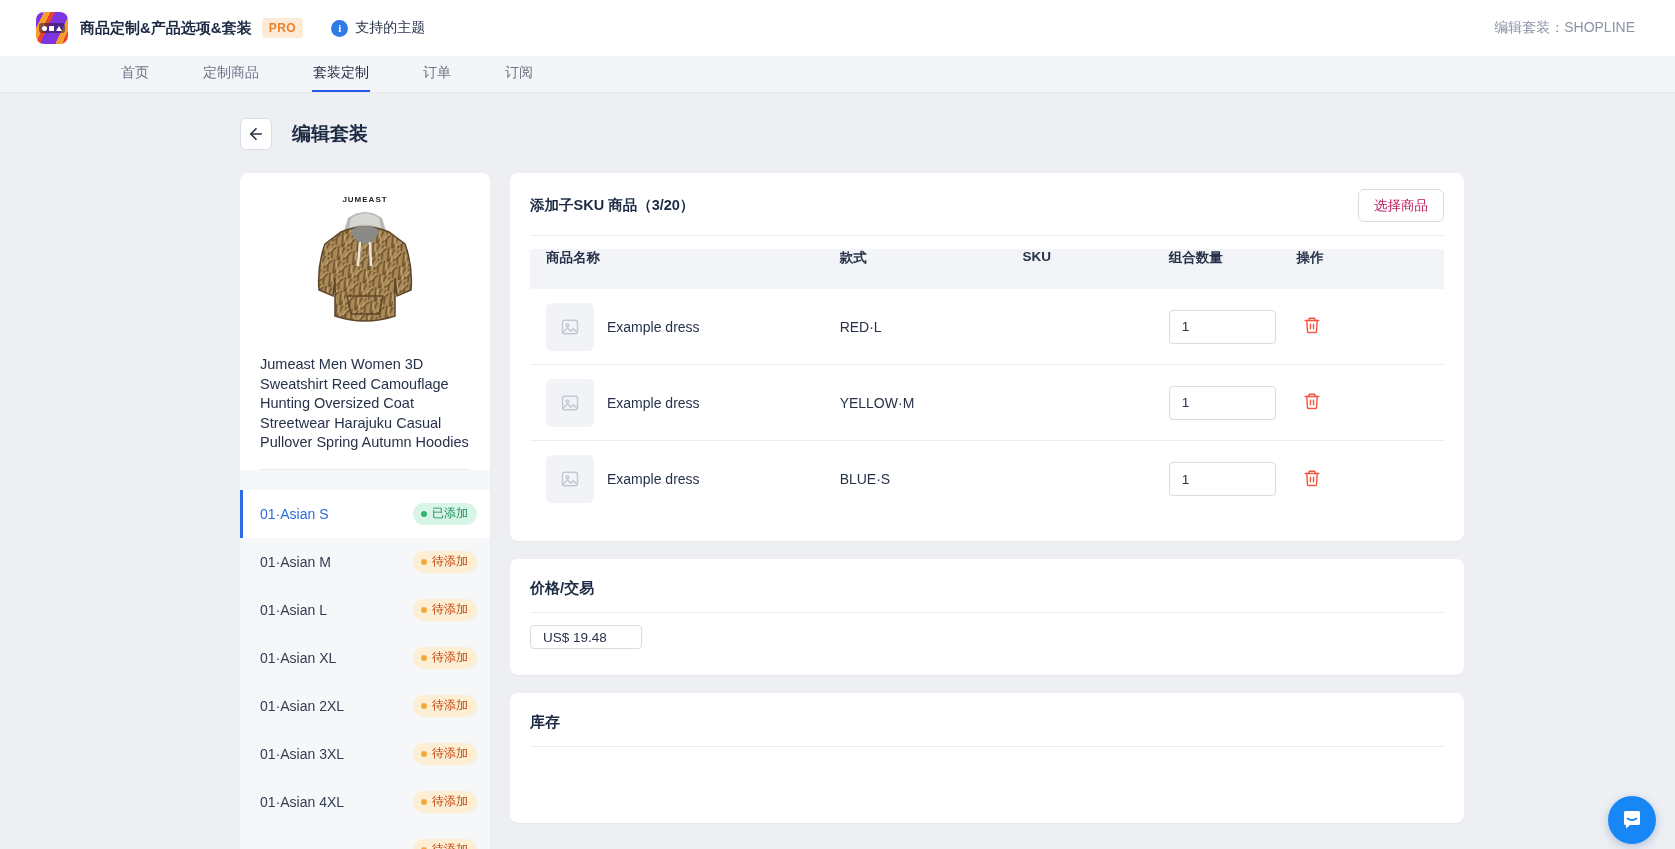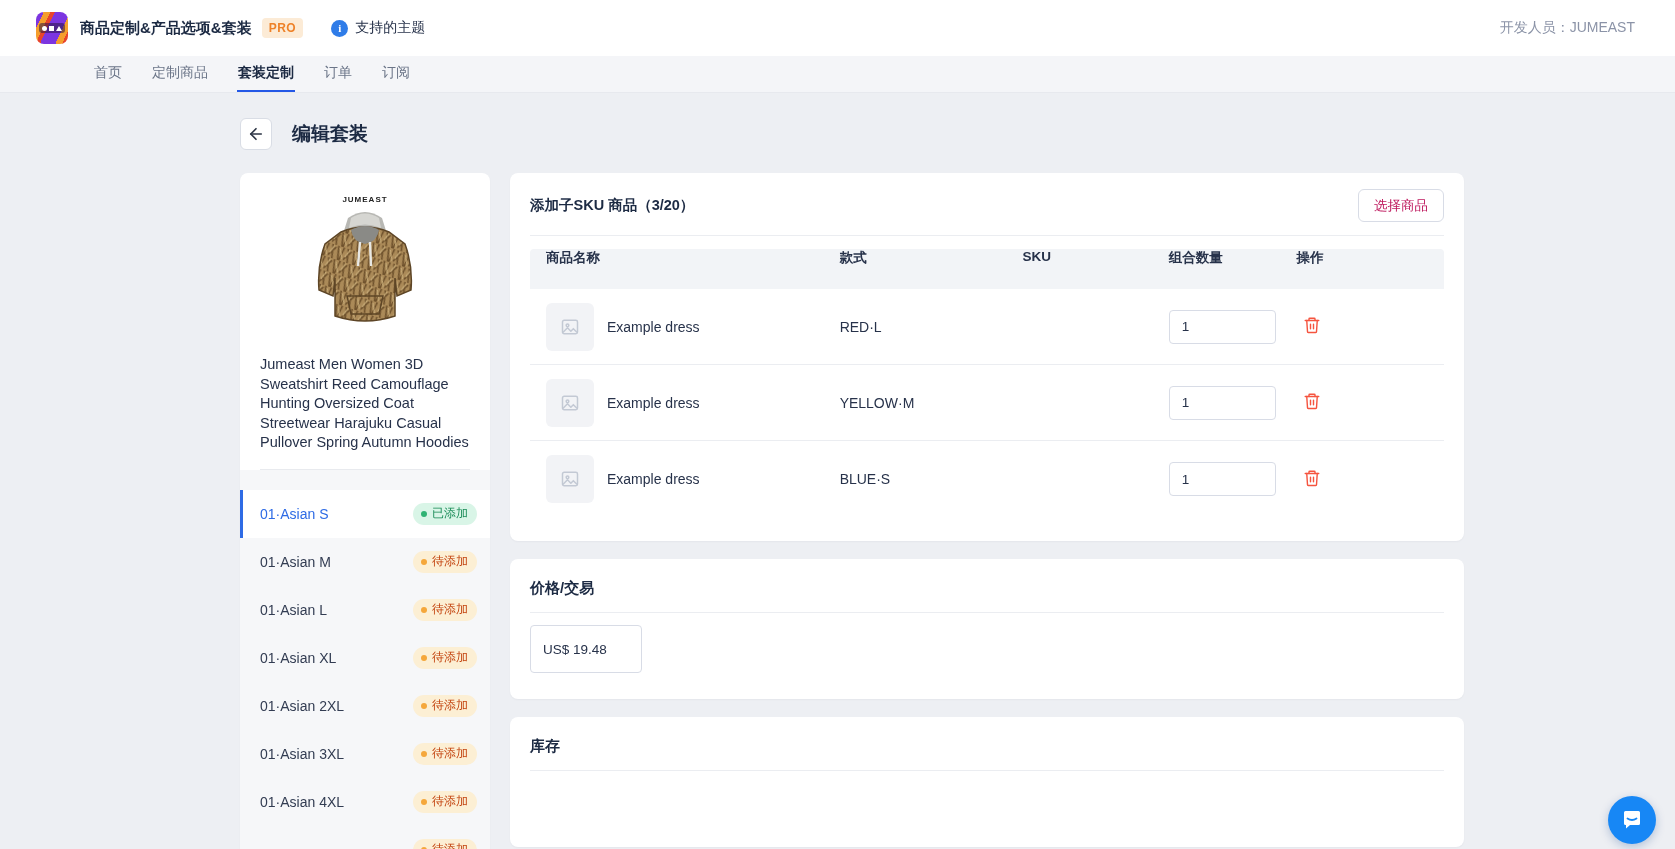--- a/index.html
+++ b/index.html
@@ -39,27 +39,27 @@
     width:17px; height:17px; border-radius:50%; background:#2f7ce8; color:#fff;
     font-size:11px; font-weight:bold; display:flex; align-items:center; justify-content:center;
     font-family:"Liberation Serif","DejaVu Serif",serif;
   }
   .themes-label { font-size:14px; color:#27324a; }
   .topbar-right { margin-left:auto; color:#8b93a7; font-size:14px; }
 
   
   .navbar {
     height:37px; background:#f4f5f8; border-bottom:1px solid #e7e9ee;
-    display:flex; align-items:stretch; padding-left:93px; gap:28px;
+    display:flex; align-items:stretch; padding-left:120px; gap:52px;
   }
   .nav-tab {
     display:flex; align-items:center; font-size:14px; color:#6b7588;
     cursor:pointer; border-bottom:2px solid transparent; padding:0 1px;
   }
-  .nav-tab.active { color:#1c2a43; font-weight:bold; border-bottom-color:#2458e6; }
+  .nav-tab.active { color:#1c2a43; font-weight:normal; border-bottom-color:#2458e6; }
 
   
   .content { padding:24px 0 0 240px; width:1464px; }
   .title-row { display:flex; align-items:center; gap:20px; height:34px; }
   .back-btn {
     width:32px; height:32px; background:#fff; border:1px solid #d9dde5; border-radius:6px;
     display:flex; align-items:center; justify-content:center; cursor:pointer;
   }
   .page-title { font-size:19px; font-weight:bold; color:#1c2a43; }
 
@@ -133,21 +133,21 @@
     font-family:"Liberation Sans","DejaVu Sans",sans-serif;
   }
   .trash-btn { background:none; border:none; cursor:pointer; padding:2px; margin-left:4px; }
 
   
   .price-card { padding:20px 20px 26px; }
   .panel-title { font-size:15px; font-weight:bold; color:#1c2a43; }
   .panel-divider { border-top:1px solid #ebedf1; margin-top:14px; }
   .field-label { margin-top:22px; font-size:14px; font-weight:bold; color:#27324a; }
   .price-input {
-    margin-top:12px; width:112px; height:48px; border:1px solid #d8dce6; border-radius:4px;
+    margin-top:12px; width:112px; height:24px; border:1px solid #d8dce6; border-radius:4px;
     padding:5px 12px; font-size:13.5px; color:#27324a; background:#fff; display:block;
     font-family:"Liberation Sans","DejaVu Sans",sans-serif;
   }
   .inventory-card { padding:20px; height:130px; }
 
   
   .chat-btn {
     position:fixed; right:19px; bottom:5px; width:48px; height:48px; border-radius:50%;
     background:#1787f5; border:none; cursor:pointer;
     display:flex; align-items:center; justify-content:center;
@@ -164,21 +164,21 @@
         <span class="shp s"></span>
         <span class="shp t"></span>
       </div>
   </div>
   <div class="app-title">商品定制&amp;产品选项&amp;套装</div>
   <span class="pro-badge">PRO</span>
   <div class="themes-wrap">
     <span class="info-icon">i</span>
     <span class="themes-label">支持的主题</span>
   </div>
-  <div class="topbar-right">开发人员：JUMEAST</div>
+  <div class="topbar-right">编辑套装：SHOPLINE</div>
 </header>
 
 <nav class="navbar">
   <div class="nav-tab">首页</div>
   <div class="nav-tab">定制商品</div>
   <div class="nav-tab active">套装定制</div>
   <div class="nav-tab">订单</div>
   <div class="nav-tab">订阅</div>
 </nav>
 

